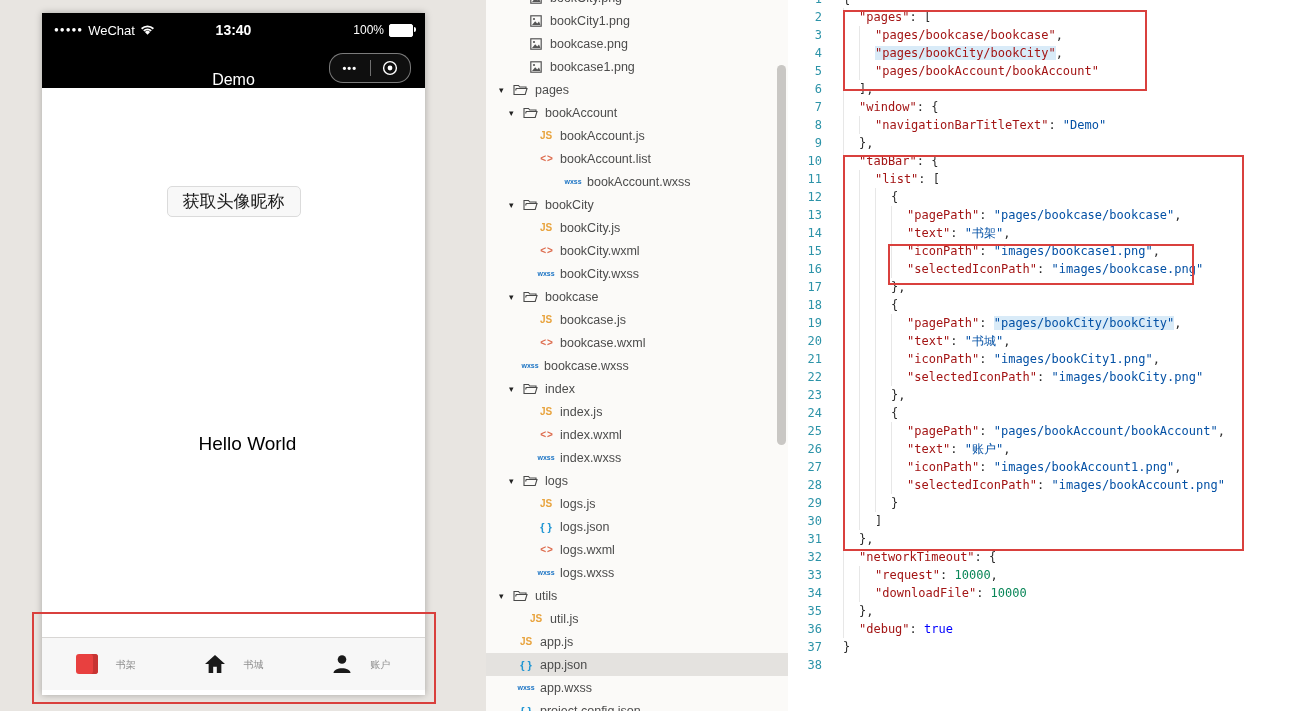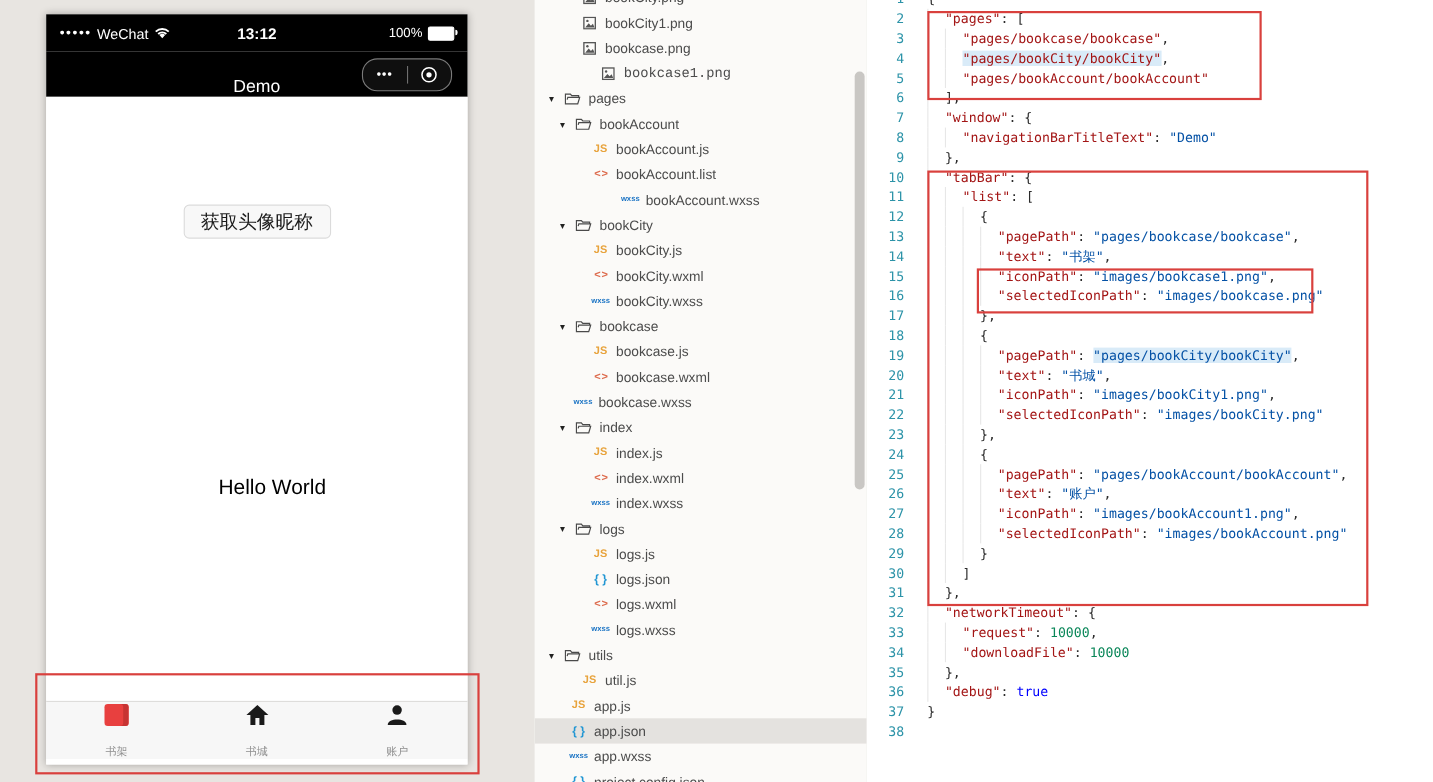--- a/index.html
+++ b/index.html
@@ -26,21 +26,21 @@
            border-radius:14px;display:flex;align-items:center;background:rgba(60,60,60,.25);}
   .cap-dots{flex:1;text-align:center;color:#fff;font-size:11px;letter-spacing:1px;font-weight:bold;}
   .cap-div{width:1px;height:16px;background:rgba(255,255,255,.4);}
   .cap-exit{flex:1;display:flex;align-items:center;justify-content:center;}
   .content{flex:1;position:relative;background:#fff;}
   .getinfo-btn{position:absolute;left:50%;transform:translateX(-50%);top:98px;width:134px;height:31px;
                background:#f8f8f8;border:1px solid #dbdbdb;border-radius:5px;font-size:17px;color:#1a1a1a;
                display:flex;align-items:center;justify-content:center;font-family:"Liberation Sans",sans-serif;}
   .hello{position:absolute;left:0;right:0;top:345px;text-align:center;font-size:19px;color:#000;padding-left:28px;}
   .tabbar{height:52px;background:#f7f7f7;border-top:1px solid #d8d6d4;display:flex;}
-  .tab-item{flex:1;display:flex;flex-direction:column;align-items:center;justify-content:center;gap:18px;}
+  .tab-item{flex:1;display:flex;flex-direction:row;align-items:center;justify-content:center;gap:18px;}
   .tab-label{font-size:10px;color:#8f8f8f;line-height:11px;}
   .bookicon{width:22px;height:20px;background:#e8403f;border-radius:3px;position:relative;box-shadow:inset -5px 0 0 #c73433;}
   .phone-bottom{height:5px;background:#fff;}
   
   .tree{position:absolute;left:486px;top:0;width:302px;height:711px;background:#fbfaf8;
         border-right:1px solid #ddd9d6;overflow:hidden;}
   .tree-rows{position:absolute;left:0;top:-14px;right:0;}
   .trow{height:23px;display:flex;align-items:center;font-size:12.5px;color:#4c4c4c;white-space:nowrap;}
   .trow.sel{background:#e4e2df;}
   .tri{width:10px;font-size:9px;color:#222;margin-right:4px;flex:none;}
@@ -83,21 +83,21 @@
   <div class="statusbar">
     <div class="sb-left">
       <span class="sb-dots">●●●●●</span>
       <span class="sb-carrier">WeChat</span>
       <span>
         <svg width="15" height="12" viewBox="0 0 15 12">
             <path d="M7.5 10.8 L4.9 7.9 a3.9 3.9 0 0 1 5.2 0 Z M3.2 6.2 a6.4 6.4 0 0 1 8.6 0 L10.6 7.5 a4.9 4.9 0 0 0 -6.2 0 Z M1 4.1 a9.6 9.6 0 0 1 13 0 L12.8 5.4 a7.9 7.9 0 0 0 -10.6 0 Z" fill="#fff"></path>
           </svg>
       </span>
     </div>
-    <div class="sb-time">13:12</div>
+    <div class="sb-time">13:40</div>
     <div class="sb-right">
       <span class="sb-batt-pct">100%</span>
       <span class="batt"></span>
     </div>
   </div>
   <div class="navbar">
     <span class="nav-title">Demo</span>
     <div class="capsule">
       <span class="cap-dots">•••</span>
       <span class="cap-div"></span>
@@ -164,21 +164,21 @@
       <div class="trow" style="padding-left: 41px;">
         <span class="ficon image">
           <svg width="12" height="12" viewBox="0 0 12 12">
             <rect x="0.8" y="0.8" width="10.4" height="10.4" fill="none" stroke="#555" stroke-width="1.2"></rect>
             <circle cx="4" cy="4" r="1.1" fill="#555"></circle>
             <path d="M2 10 L5.2 6.2 L7.2 8.4 L9 6.6 L10.5 10 Z" fill="#555"></path>
           </svg>
         </span>
         <span class="lbl">bookcase.png</span>
       </div>
-      <div class="trow" style="padding-left: 58px; font-family: Liberation Mono, monospace;">
+      <div class="trow" style="padding-left: 41px;">
         <span class="ficon image">
           <svg width="12" height="12" viewBox="0 0 12 12">
             <rect x="0.8" y="0.8" width="10.4" height="10.4" fill="none" stroke="#555" stroke-width="1.2"></rect>
             <circle cx="4" cy="4" r="1.1" fill="#555"></circle>
             <path d="M2 10 L5.2 6.2 L7.2 8.4 L9 6.6 L10.5 10 Z" fill="#555"></path>
           </svg>
         </span>
         <span class="lbl">bookcase1.png</span>
       </div>
       <div class="trow" style="padding-left: 13px;">

